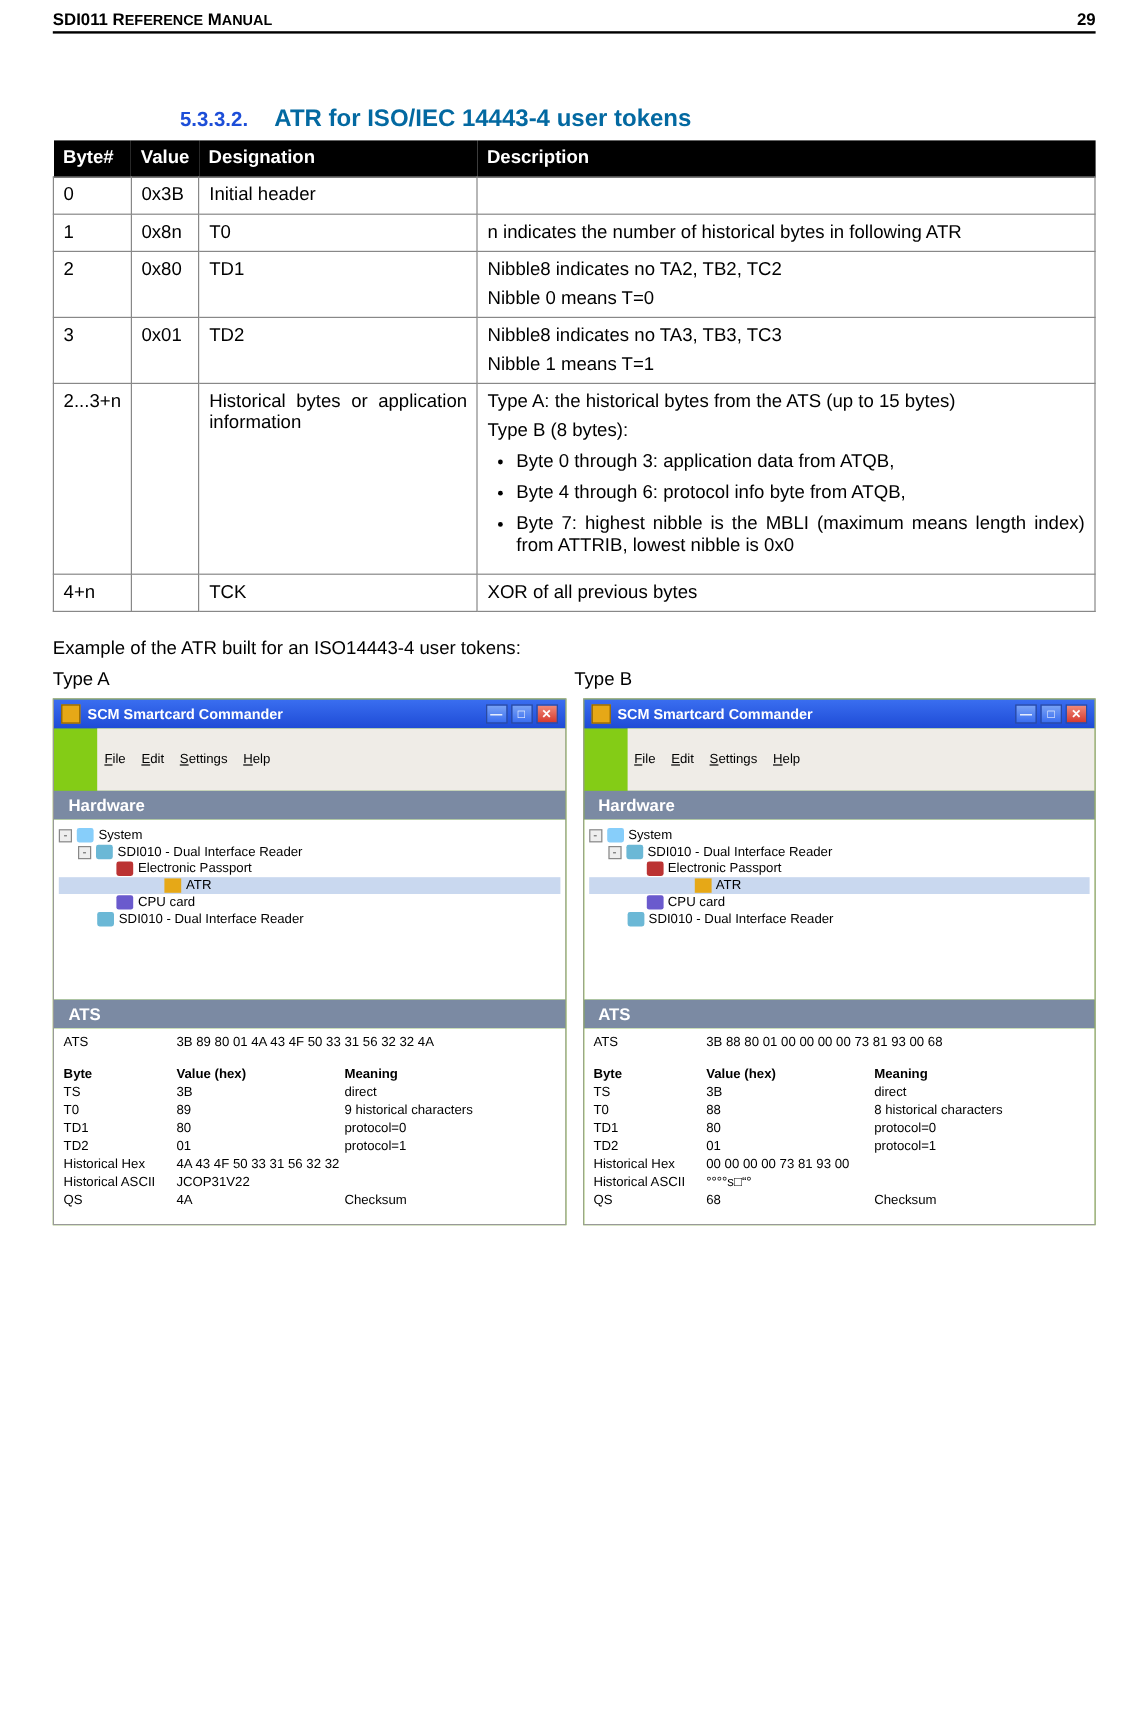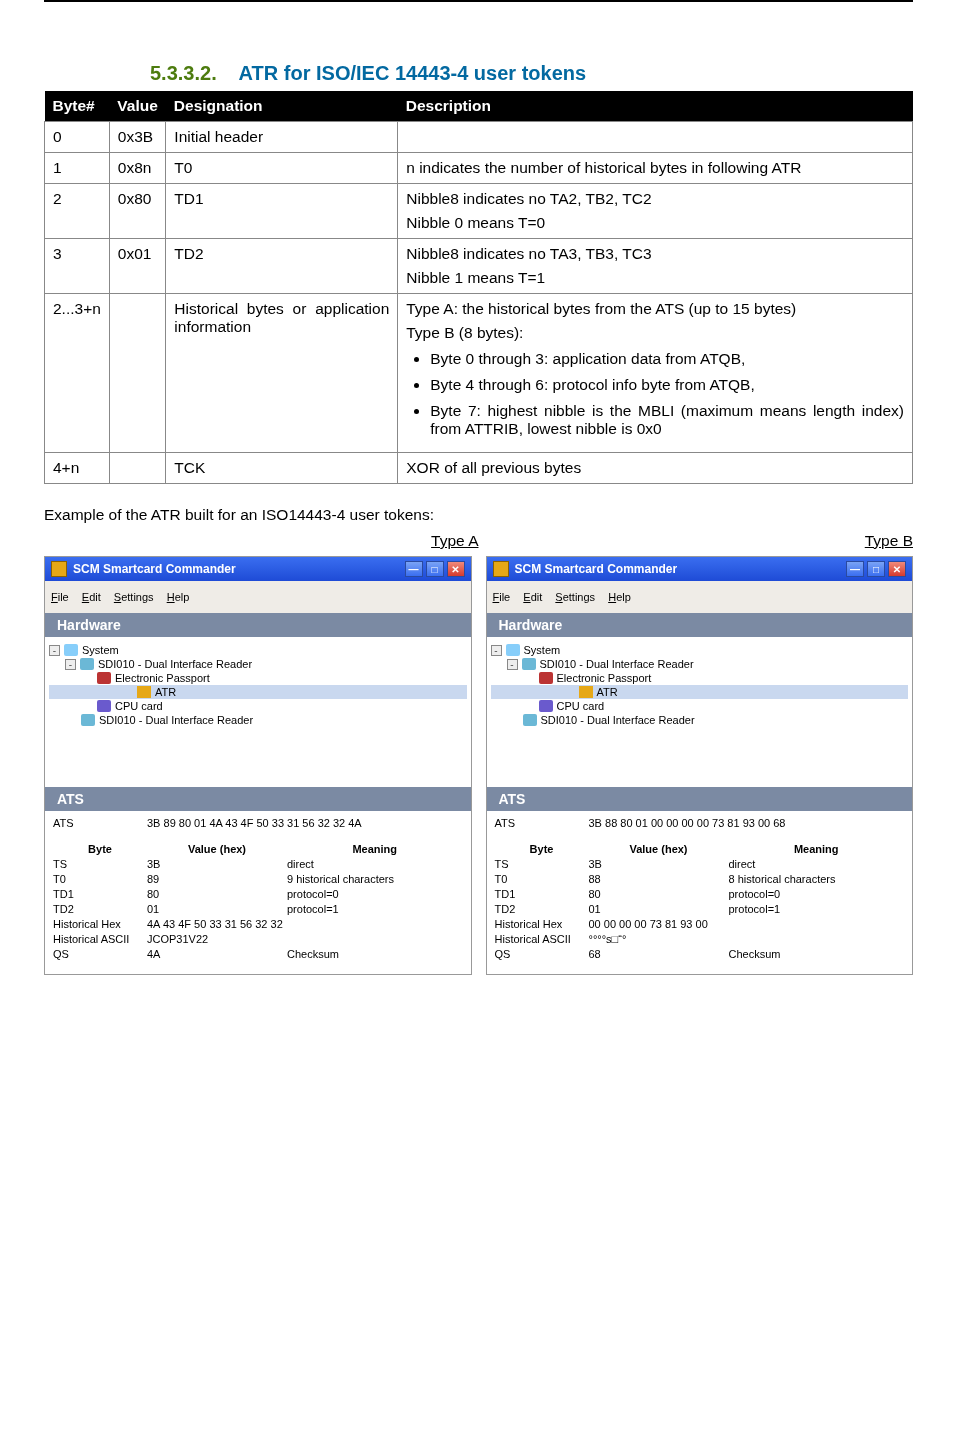--- a/index.html
+++ b/index.html
@@ -18,82 +18,86 @@
     justify-content: space-between;
     font-variant: small-caps;
     font-weight: bold;
     font-size: 14px;
     padding: 8px 0 2px 0;
   }
   .header-row span:first-child { text-transform: none; }
   .hr-line { border-top: 2px solid #000; margin-bottom: 60px; }
   .section-num {
     display: inline;
-    color: #4d7c0f;
+    color: #1d4ed8;
     font-weight: bold;
-    font-size: 20px;
+    font-size: 17px;
     margin-right: 18px;
   }
   .section-title {
     display: inline;
     color: #0369a1;
     font-weight: bold;
     font-size: 20px;
   }
   .heading-row { margin-left: 106px; margin-bottom: 6px; }
   .intro { text-align: justify; font-size: 15.5px; margin: 0 0 8px 0; }
   table.atr { border-collapse: collapse; width: 100%; font-size: 15.5px; }
   table.atr th { background: #000; color: #fff; text-align: left; padding: 6px 8px; font-weight: bold; }
   table.atr td { border: 1px solid #888; padding: 6px 8px; vertical-align: top; }
   table.atr td ul { margin: 6px 0 6px 24px; padding: 0; }
   table.atr td ul li { margin: 8px 0; text-align: justify; }
   .example-note { margin: 22px 0 8px 0; font-size: 15.5px; }
-  .type-row { display: flex; text-align: right; font-size: 15.5px; margin-bottom: 6px; text-decoration: underline; }
+  .type-row { display: flex; text-align: left; font-size: 15.5px; margin-bottom: 6px; }
   .type-row > div { flex: 1; }
   .shots { display: flex; gap: 14px; }
   .shot { flex: 1; border: 1px solid #999; background: #84cc16; font-family: Tahoma, Arial, sans-serif; font-size: 11px; }
   .titlebar {
     background: linear-gradient(#3a6ef0, #1e4bd6);
     color: #fff; display: flex; align-items: center; padding: 4px 6px;
     font-weight: bold; font-size: 12px;
   }
   .titlebar .app-icon {
     width: 16px; height: 16px; background: #e6a817; margin-right: 6px; border: 1px solid #8c6200;
   }
   .titlebar .spacer { flex: 1; }
   .winbtn { width: 18px; height: 16px; margin-left: 3px; display: inline-flex; align-items: center; justify-content: center; font-size: 10px; border: 1px solid #2a4aa0; }
   .minbtn { background: linear-gradient(#7aa3f5,#3a6ef0); color:#fff;}
   .maxbtn { background: linear-gradient(#7aa3f5,#3a6ef0); color:#fff;}
   .closebtn { background: linear-gradient(#f08a7a,#d63a2e); color:#fff;}
-  .menubar { background: #efece7; padding: 10px 6px; font-size: 11px; }
+  .menubar { background: #efece7; padding: 20px 6px; font-size: 11px; margin-left: 36px; }
   .menubar span { margin-right: 10px; }
   .menubar span u { text-decoration: underline; }
   .panel-head { background: #7b8aa3; color: #fff; font-weight: bold; padding: 4px 12px; font-size: 14px; }
   .tree {
     background: #fff; padding: 6px 4px 18px 4px; min-height: 150px; font-size: 11px;
   }
   .tree-row { display: flex; align-items: center; padding: 1px 0 1px 0; }
   .exp { width:11px; height:11px; border:1px solid #888; margin-right:4px; text-align:center; line-height:9px; font-size:10px; color:#555; background:#eee;}
   .ind { display:inline-block; width:16px;}
   .ic { width:14px; height:12px; margin-right:4px; display:inline-block;}
   .ic-sys { background:#87cefa; border-radius:2px;}
   .ic-reader { background:#6bb8d6; border-radius:2px;}
   .ic-pass { background:#b33; border-radius:2px;}
   .ic-atr { background:#e6a817;}
   .ic-cpu { background:#6a5acd; border-radius:2px;}
   .tree .sel { background:#c9d8ef;padding-left:40px; }
   .ats-body { background:#fff; padding: 6px 8px 14px 8px; font-size: 11px; color:#000;}
   .ats-grid { display:grid; grid-template-columns: 94px 140px 1fr; row-gap:3px; margin-top:8px;}
-  .ats-grid .hdr { font-weight:bold;text-align:center;}
+  .ats-grid .hdr { font-weight:bold;}
   .ats-line { display:grid; grid-template-columns: 94px 1fr; margin-bottom: 14px;}
 </style>
 </head>
 <body>
 
 <div class="page">
+  <div class="header-row">
+    <span><b>SDI011 R</b><span style="font-size:12px;font-weight:bold">EFERENCE</span> <b>M</b><span style="font-size:12px;font-weight:bold">ANUAL</span></span>
+    <span>29</span>
+  </div>
   <div class="hr-line"></div>
 
   <div class="heading-row">
     <span class="section-num">5.3.3.2.</span>
     <span class="section-title">ATR for ISO/IEC 14443-4 user tokens</span>
   </div>
 
 
   <table class="atr">
     <thead>

